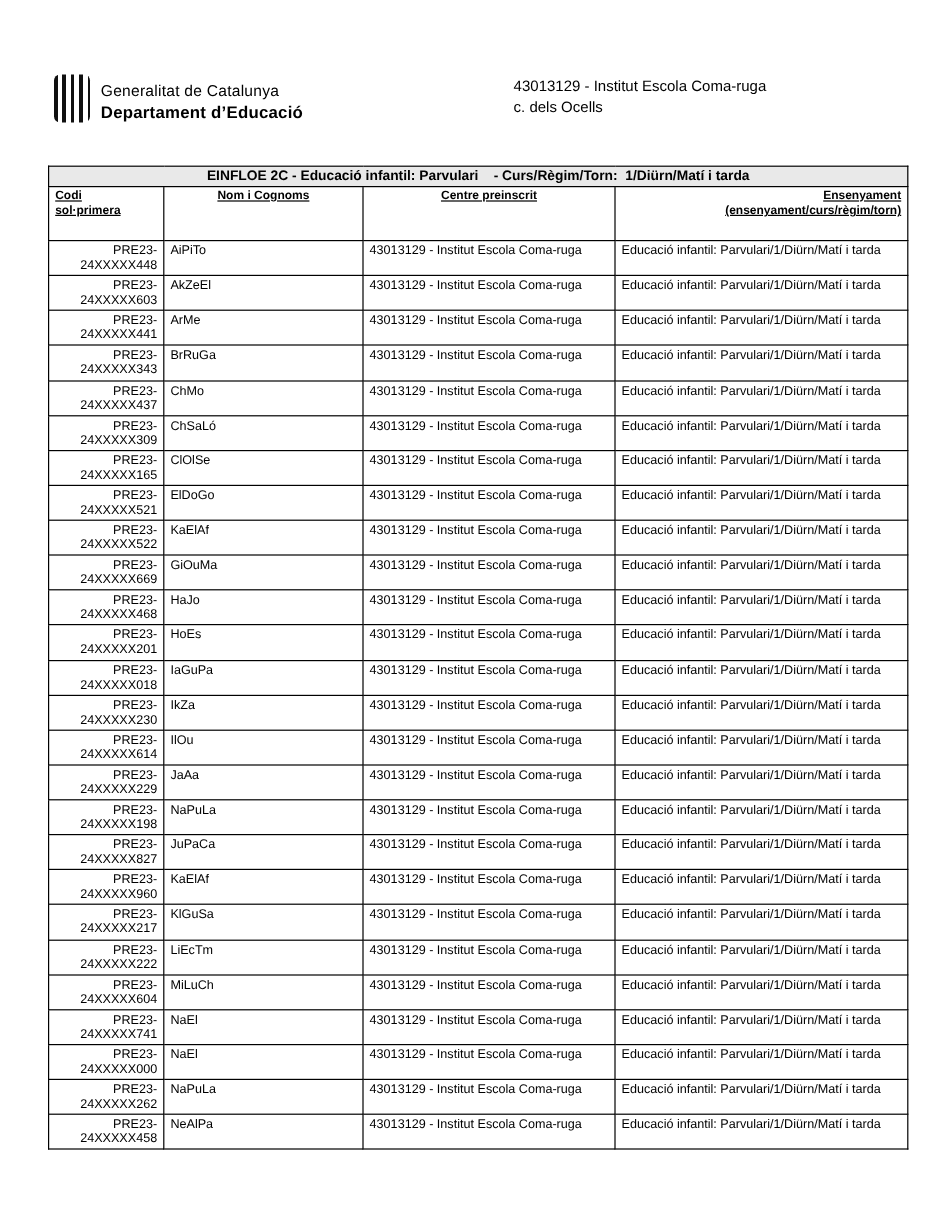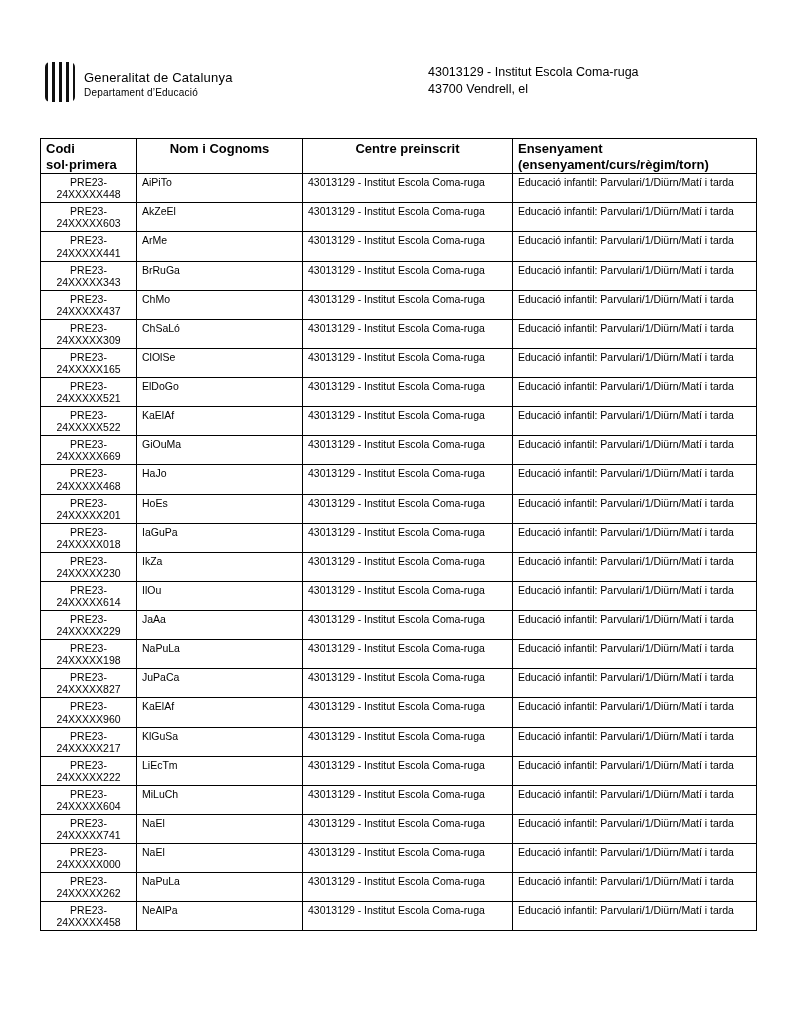--- a/index.html
+++ b/index.html
@@ -31,21 +31,21 @@
     height: 40px;
     background: repeating-linear-gradient(90deg, #101010 0 3px, #ffffff 3px 7px);
     border-radius: 5px;
     flex: 0 0 auto;
   }
   .org {
     margin-left: 9px;
     padding-top: 4px;
   }
   .org-line1 { font-size: 13px; letter-spacing: .2px; }
-  .org-line2 { font-size: 10px; font-weight: normal; letter-spacing: .2px; margin-top: 2px; }
+  .org-line2 { font-size: 14px; font-weight: bold; letter-spacing: .2px; margin-top: 2px; }
   .center-info {
     font-size: 12.5px;
     line-height: 1.35;
     padding-top: 2px;
   }
   
   .title-block { margin-top: 30px; }
   .title-line1 { font-size: 13.5px; font-weight: bold; }
   .title-line2 {
     font-size: 13.5px;
@@ -73,68 +73,72 @@
   col.c-ens    { width: 244px; }
   .group-header {
     background: #e9e9e9;
     font-size: 11.5px;
     font-weight: bold;
     text-align: center;
     padding: 2px 4px;
     white-space: pre;
   }
   .col-header th {
-    font-size: 13px;
+    font-size: 10px;
     font-weight: bold;
     line-height: 1.2;
     padding-top: 2px;
-    padding-bottom: 1px;
+    padding-bottom: 18px;
+    text-decoration: underline;
   }
   th.h-codi   { text-align: left; }
   th.h-nom    { text-align: center; vertical-align: top; }
   th.h-centre { text-align: center; margin-left: 48px; }
-  th.h-ens    { text-align: left; }
+  th.h-ens    { text-align: right; }
   tbody td {
     font-size: 10.5px;
     line-height: 1.15;
     height: 24px;
   }
-  td.cell-code { text-align: center; padding-top: 2px; }
+  td.cell-code { text-align: right; padding-top: 2px; }
   td.cell-name { }
   td.cell-centre { }
   td.cell-ens { }
 </style>
 </head>
 <body>
 
 <div class="page">
 
   <div class="header">
     <div class="logo-block">
       <div class="logo"></div>
       <div class="org">
         <div class="org-line1">Generalitat de Catalunya</div>
         <div class="org-line2">Departament d’Educació</div>
       </div>
     </div>
     <div class="center-info">
       <div>43013129 - Institut Escola Coma-ruga</div>
-      <div>43700 Vendrell, el</div>
+      <div>c. dels Ocells</div>
     </div>
   </div>
 
 
   <table>
     <colgroup>
       <col class="c-codi">
       <col class="c-nom">
       <col class="c-centre">
       <col class="c-ens">
     </colgroup>
     <thead>
+      <tr>
+        <th colspan="4" class="group-header">EINFLOE 2C - Educació infantil: Parvulari    - Curs/Règim/Torn:  1/Diürn/Matí i tarda</th>
+      </tr>
       <tr class="col-header">
         <th class="h-codi">
           <span>Codi</span><br>
           <span>sol·primera</span>
         </th>
         <th class="h-nom">Nom i Cognoms</th>
         <th class="h-centre">Centre preinscrit</th>
         <th class="h-ens">
           <span>Ensenyament</span><br>
           <span>(ensenyament/curs/règim/torn)</span>

